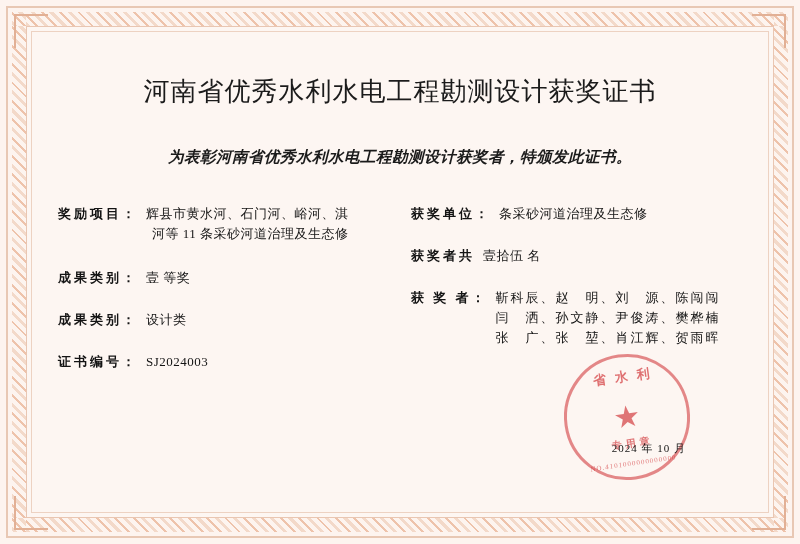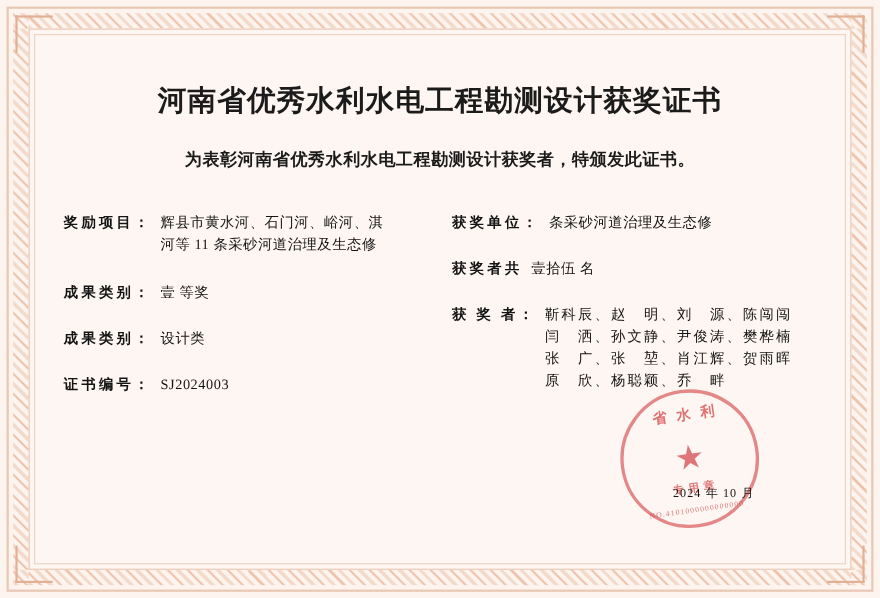--- a/index.html
+++ b/index.html
@@ -70,34 +70,35 @@
 
   
   .content {
     position: absolute;
     left: 40px; top: 40px; right: 40px; bottom: 40px;
   }
 
   .title {
     text-align: center;
     font-size: 26px;
-    font-weight: bold;
+    font-weight: normal;
     letter-spacing: 1px;
     color: #1b1b1b;
     margin-top: 34px;
     font-family: "Liberation Serif", "DejaVu Serif", serif;
   }
 
   .subtitle {
     text-align: center;
     font-size: 15.5px;
     font-weight: bold;
     color: #1b1b1b;
-    margin-top: 26px;
+    margin-top: 38px;
     letter-spacing: 0.5px;
+    font-style: italic;
   }
 
   .columns {
     display: flex;
     margin-top: 36px;
     padding: 0 14px 0 18px;
   }
   .col-left { width: 335px; flex: none; }
   .col-right { flex: 1; padding-left: 18px; }
 
@@ -112,21 +113,21 @@
   .field .label {
     font-weight: bold;
     white-space: nowrap;
     letter-spacing: 3px;
     flex: none;
   }
   .field .value {
     padding-left: 8px;
     letter-spacing: 0.5px;
   }
-  .field .value .line { display: block; }
+  .field .value .line { display: block; text-align: right; }
 
   .field.tall { margin-bottom: 24px; }
 
   .names .value .line { letter-spacing: 2px; }
 
   .date {
     position: absolute;
     right: 74px;
     bottom: 48px;
     font-size: 11px;
@@ -247,21 +248,20 @@
           <span class="label">获奖者共</span>
           <span class="value">壹拾伍 名</span>
         </div>
 
         <div class="field names">
           <span class="label">获 奖 者：</span>
           <span class="value">
             <span class="line">靳科辰、赵　明、刘　源、陈闯闯</span>
             <span class="line">闫　洒、孙文静、尹俊涛、樊桦楠</span>
             <span class="line">张　广、张　堃、肖江辉、贺雨晖</span>
-            <span class="line">原　欣、杨聪颖、乔　畔</span>
           </span>
         </div>
 
       </div>
 
     </div>
 
     <div class="seal">
       <div class="seal-top">省水利</div>
       <div class="star">★</div>

